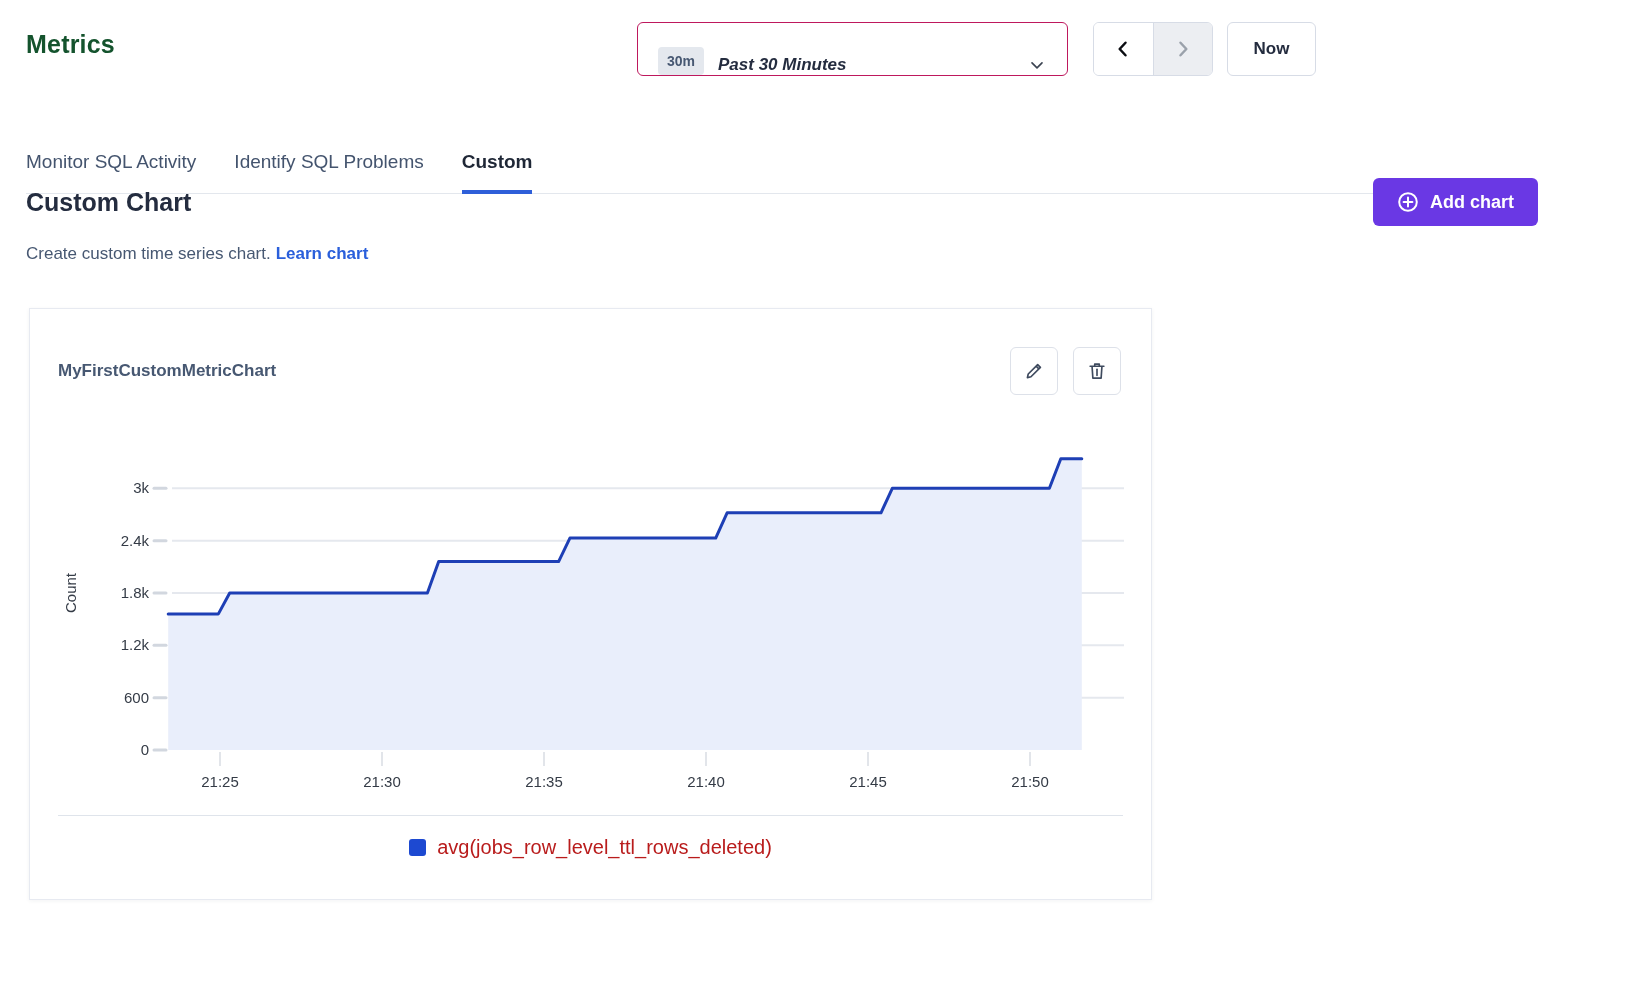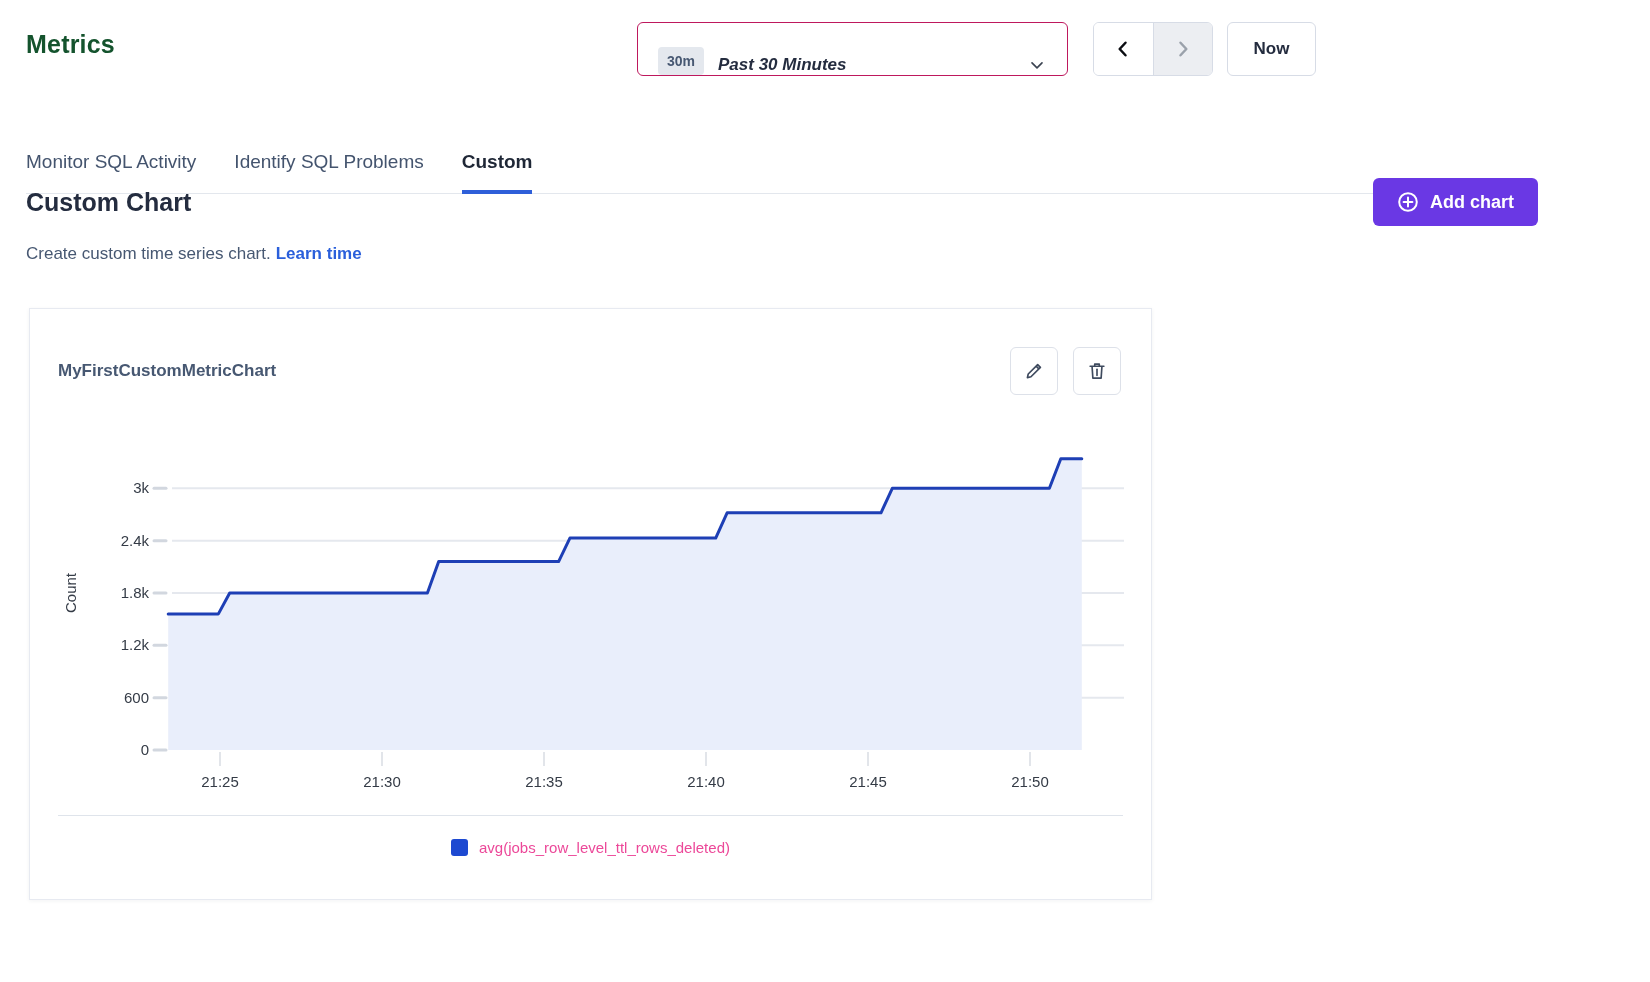--- a/index.html
+++ b/index.html
@@ -79,21 +79,21 @@
   .card-title { font-size:17px; font-weight:700; color:#475872; }
   .card-actions { display:flex; gap:15px; }
   .icon-button {
     width:48px; height:48px; border:1px solid #dde1e9; background:#fff;
     border-radius:6px; display:flex; align-items:center; justify-content:center; cursor:pointer;
   }
   .chart-wrap { padding:10px 0 0 0; }
   .card-divider { margin:4px 28px 0 28px; border-top:1px solid #dfe4eb; }
   .legend-row { display:flex; align-items:center; justify-content:center; gap:11px; height:62px; }
   .legend-swatch { width:17px; height:17px; border-radius:3px; }
-  .legend-label { font-size:15px; color:#ec4899; }
+  .legend-label { font-size:20px; color:#b91c1c; }
 
   svg text { font-family:"Liberation Sans","DejaVu Sans",sans-serif; }
 </style>
 </head>
 <body>
 
 <div class="page">
 
   <h1 class="page-title">Metrics</h1>
 
@@ -131,21 +131,21 @@
     <button class="add-chart-button">
       <svg width="22" height="22" viewBox="0 0 20 20" fill="none">
         <circle cx="10" cy="10" r="8" stroke="#ffffff" stroke-width="1.8"></circle>
         <path d="M10 6v8 M6 10h8" stroke="#ffffff" stroke-width="1.8" stroke-linecap="round"></path>
       </svg>
       <span>Add chart</span>
     </button>
   </div>
 
   <div class="subtitle">
-    <span>Create custom time series chart.</span><a class="learn-more">Learn time</a>
+    <span>Create custom time series chart.</span><a class="learn-more">Learn chart</a>
   </div>
 
   <div class="chart-card">
     <div class="card-header">
       <div class="card-title">MyFirstCustomMetricChart</div>
       <div class="card-actions">
         <button class="icon-button">
           <svg width="22" height="22" viewBox="0 0 24 24" fill="none">
             <path d="M4.8 19.2l.9-3.9L16 5l3 3L8.7 18.3l-3.9.9z" stroke="#3e4a5e" stroke-width="1.8" stroke-linejoin="round"></path>
             <path d="M14.3 6.7l3 3" stroke="#3e4a5e" stroke-width="1.8"></path>

